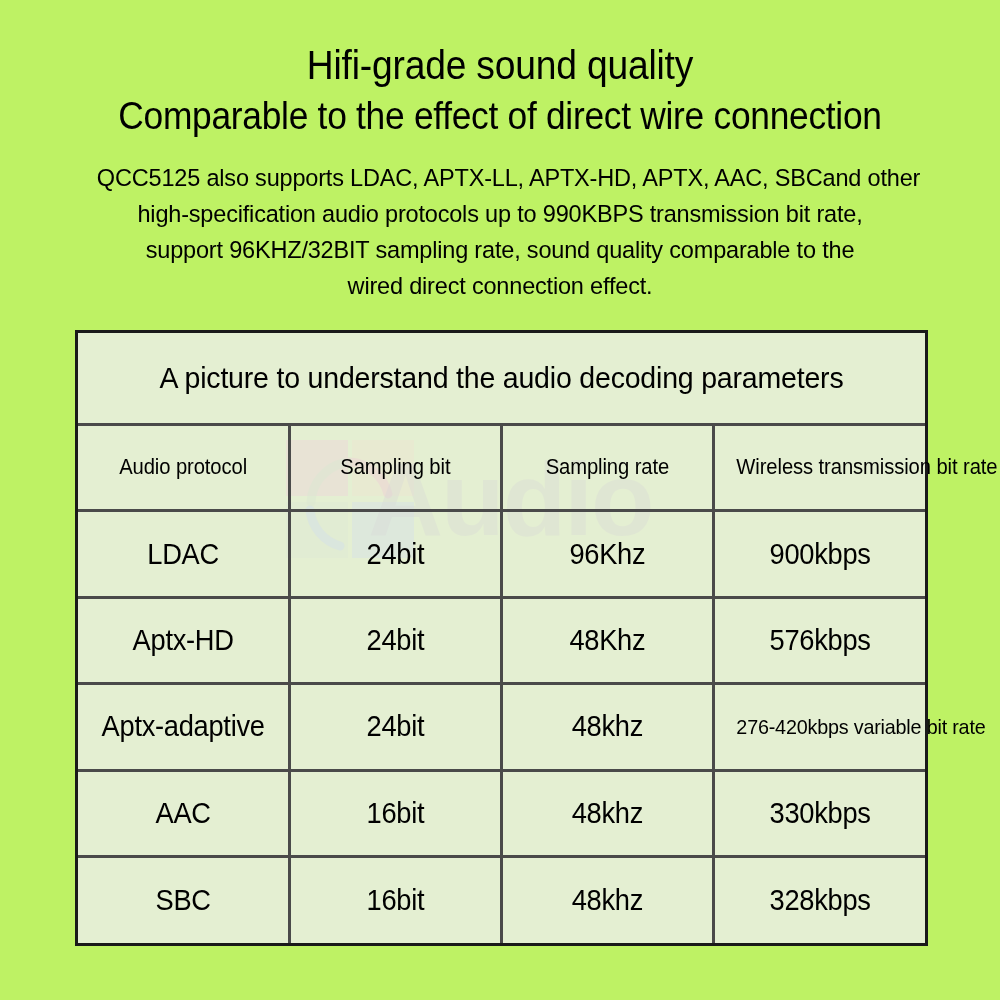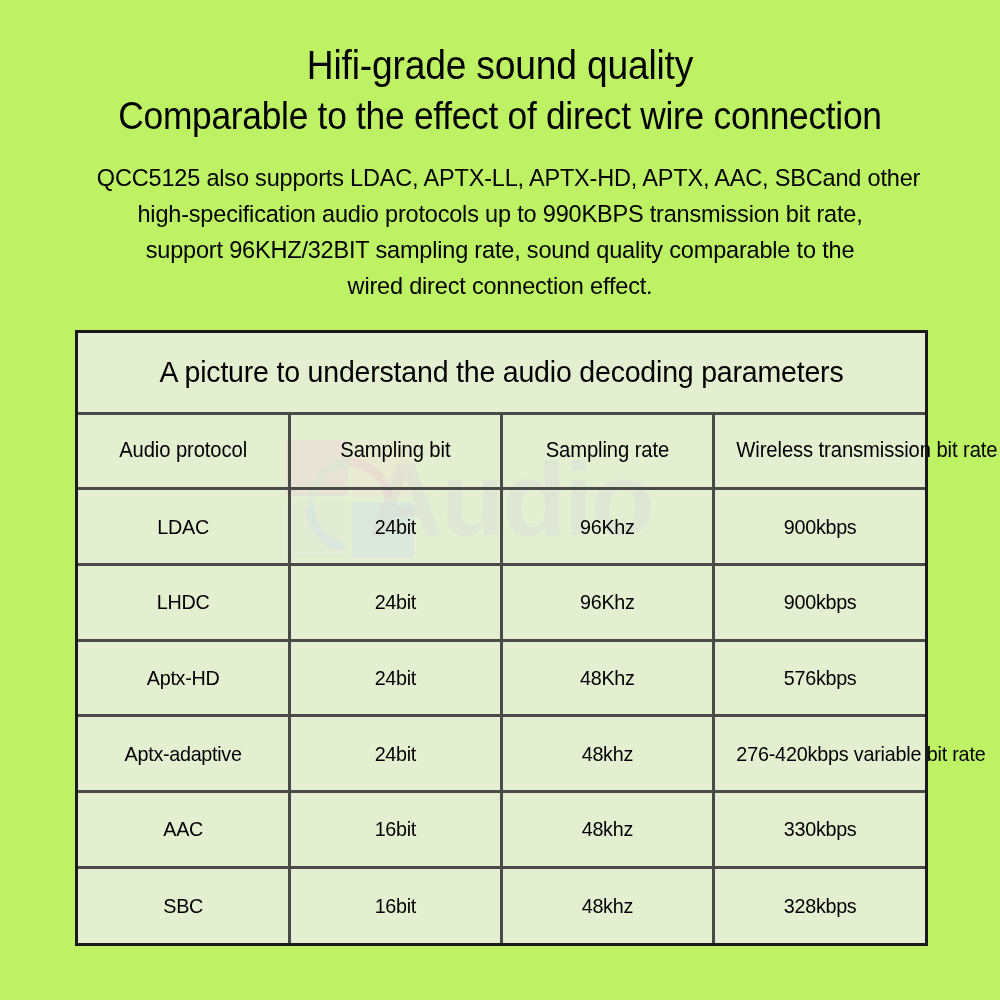--- a/index.html
+++ b/index.html
@@ -155,21 +155,21 @@
     border-bottom-width: 4px;
   }
   td.head-cell {
     font-size: 21.5px;
     font-weight: 400;
     letter-spacing: -0.1px;
     height: 68px;
     margin-top: 16px;
   }
   td.data-cell {
-    font-size: 21px;
+    font-size: 29px;
     font-weight: 400;
     letter-spacing: -0.3px;
     height: 68px;
   }
   td.data-cell.small {
     font-size: 21px;
     letter-spacing: -0.2px;
     text-align: right;
   }
   .cell-inner {
@@ -244,34 +244,20 @@
             </td>
             <td class="data-cell">
               <span class="cell-inner">96Khz</span>
             </td>
             <td class="data-cell">
               <span class="cell-inner">900kbps</span>
             </td>
           </tr>
           <tr>
             <td class="data-cell">
-              <span class="cell-inner">LHDC</span>
-            </td>
-            <td class="data-cell">
-              <span class="cell-inner">24bit</span>
-            </td>
-            <td class="data-cell">
-              <span class="cell-inner">96Khz</span>
-            </td>
-            <td class="data-cell">
-              <span class="cell-inner">900kbps</span>
-            </td>
-          </tr>
-          <tr>
-            <td class="data-cell">
               <span class="cell-inner">Aptx-HD</span>
             </td>
             <td class="data-cell">
               <span class="cell-inner">24bit</span>
             </td>
             <td class="data-cell">
               <span class="cell-inner">48Khz</span>
             </td>
             <td class="data-cell">
               <span class="cell-inner">576kbps</span>

